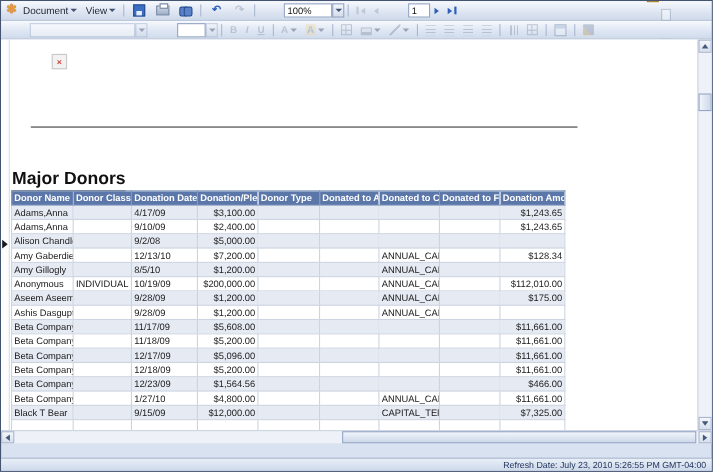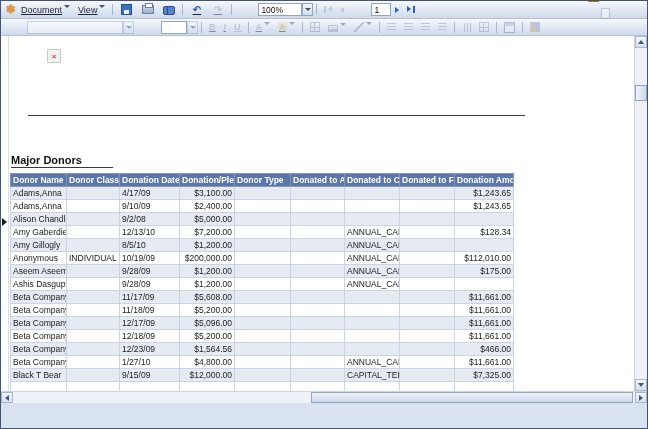--- a/index.html
+++ b/index.html
@@ -8,22 +8,22 @@
            background:#d9e2f0; overflow:hidden; font-family:"Liberation Sans",sans-serif; }
 
   
   .tb{ position:absolute; left:0; right:0; display:flex; align-items:center;
        padding:0 3px; font-size:9px; color:#1d2433;
        background:linear-gradient(#f6f9fd,#dde5f2 60%,#cfdaea);
        border-bottom:1px solid #b4c0d6; }
   #toolbar1{ top:0; height:18px; }
   #toolbar2{ top:18px; height:17px; }
   .sep{ width:1px; height:11px; background:#aab7cf; margin:0 3px; flex:0 0 auto; }
-  .tbtn{ display:flex; gap:2px; padding:1px 3px; border:1px solid transparent;
-         background:transparent; font:inherit; color:inherit; cursor:default; flex:0 0 auto;text-decoration:underline; }
+  .tbtn{ display:flex; align-items:center; gap:2px; padding:1px 3px; border:1px solid transparent;
+         background:transparent; font:inherit; color:inherit; cursor:default; flex:0 0 auto; }
   .dis{ opacity:.45; }
   .dd{ width:0; height:0; border-left:3px solid transparent; border-right:3px solid transparent;
        border-top:3px solid #3f5273; display:inline-block; }
   .ic{ width:13px; height:13px; display:inline-flex; align-items:center; justify-content:center;
        font-size:10px; line-height:1; flex:0 0 auto; }
   .glyph-blue{ color:#2d5fb8; font-weight:bold; }
   .glyph-gray{ color:#8a97ad; font-weight:bold; }
   .combo{ display:flex; align-items:center; background:#fff; border:1px solid #93a5c4;
           height:13px; padding:0 2px; font-size:8.5px; color:#111;margin-left:23px; }
   .dd-btn{ width:11px; height:13px; display:inline-flex; align-items:center; justify-content:center;
@@ -69,21 +69,21 @@
   .gutter{ width:8px; background:#fdfdfd; border-right:1px solid #d8dde7; position:relative; }
   .gutter .marker{ position:absolute; left:1px; top:182px; width:0; height:0;
       border-top:4px solid transparent; border-bottom:4px solid transparent; border-left:5px solid #1a1a1a; }
   .page{ flex:1; position:relative; overflow:hidden; background:#fff; }
   .broken-img{ position:absolute; left:38px; top:13px; width:14px; height:14px;
       border:1px solid #c9c9c9; background:#f2f2f2; color:#d03c3c; font-size:8px; font-weight:bold;
       display:flex; align-items:center; justify-content:center; }
   .rpt-title{ position:absolute; top:19px; left:0; width:542px; text-align:center;
       font-size:11px; font-weight:bold; color:#101010; }
   .rule{ position:absolute; top:79px; left:19px; width:497px; border-top:1px solid #3a3a3a; }
-  .section-h{ position:absolute; top:118px; left:2px; font-size:11px; font-weight:bold; color:#101010;
+  .section-h{ position:absolute; top:118px; left:2px; font-size:16px; font-weight:bold; color:#101010;
       min-width:102px; border-bottom:1px solid #3a3a3a; padding-bottom:1px; }
   table.rpt{ position:absolute; top:137px; left:1px; width:503px; table-layout:fixed;
       border-collapse:collapse; font-size:8.5px; }
   table.rpt th{ background:#5b76a8; color:#fff; font-weight:bold; height:13px; text-align:left;
       padding:0 2px; border:1px solid #8297bd; overflow:hidden; white-space:nowrap; font-size:8.5px; }
   table.rpt td{ height:13px; padding:0 2px; border:1px solid #ccd4e2; color:#1a1a1a;
       overflow:hidden; white-space:nowrap; background:#fff; }
   table.rpt tbody tr:nth-child(odd) td{ background:#e5eaf3; }
   table.rpt td.num{ text-align:right; }
 
@@ -531,14 +531,17 @@
     <span class="sbtn" style="top:0;left:0;height:11px">
         <span class="tri-l" style="border-right-color:#45587a"></span>
       </span>
     <span class="hthumb"></span>
     <span class="sbtn" style="top:0;right:0;height:11px">
         <span class="tri-r" style="border-left-color:#45587a"></span>
       </span>
   </div>
 
 
+  <div id="status">
+    <span>Refresh Date: July 23, 2010 5:26:55 PM GMT-04:00</span>
+  </div>
 
 </div>
 
 </body></html>

